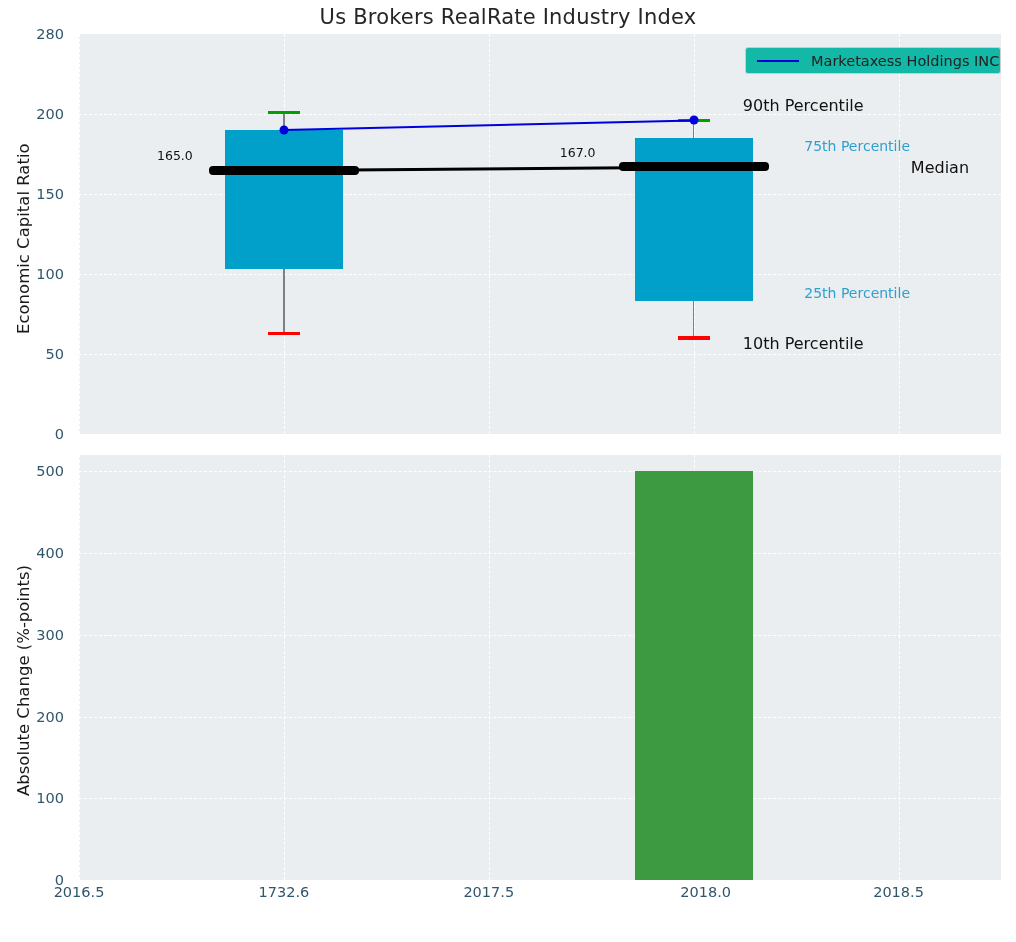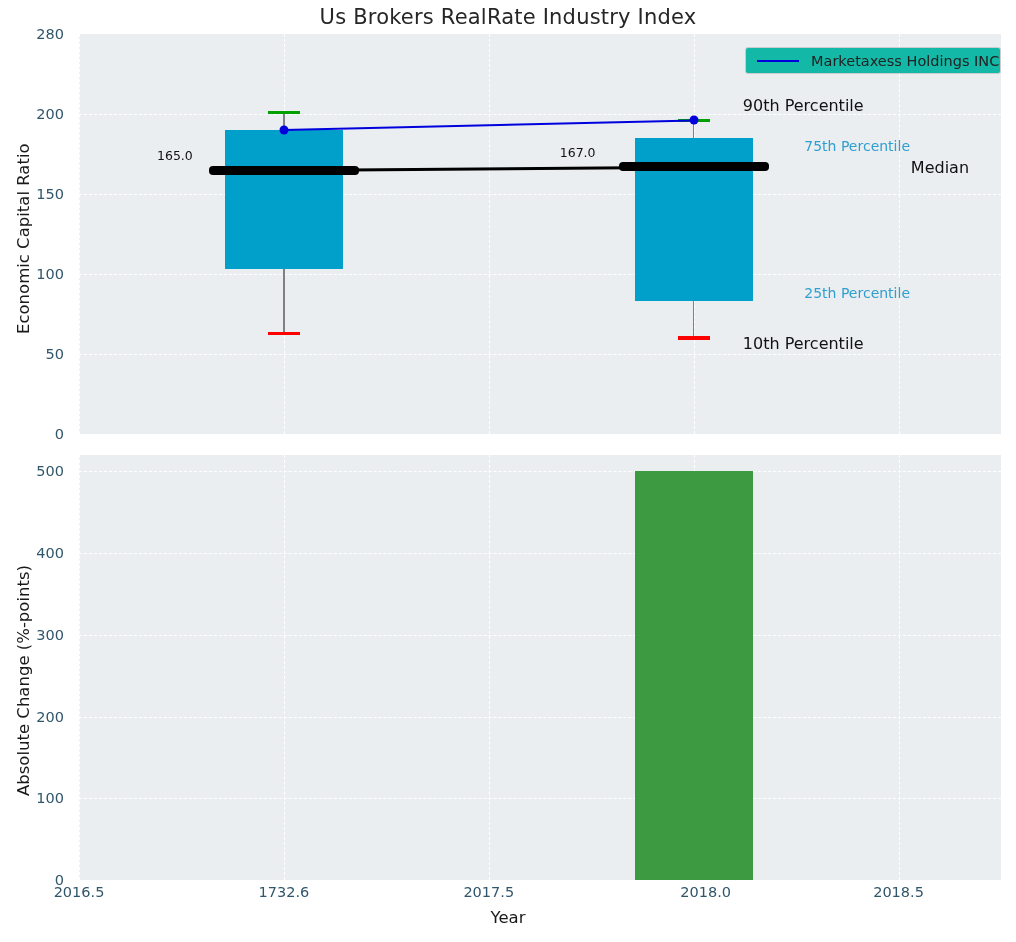--- a/index.html
+++ b/index.html
@@ -158,15 +158,14 @@
       <div class="greenbar" style="left: 634.667px; top: 471.346px; width: 118px; height: 408.654px; background: rgb(62, 154, 65);"></div>
     </div>
 
   <div id="xticks">
       <div class="xtick" style="left: 79px;">2016.5</div>
       <div class="xtick" style="left: 283.889px;">1732.6</div>
       <div class="xtick" style="left: 488.778px;">2017.5</div>
       <div class="xtick" style="left: 693.667px; margin-left: 12px;">2018.0</div>
       <div class="xtick" style="left: 898.556px;">2018.5</div>
     </div>
-  <div class="axis-title-x">Year</div>
 
 </div>
 
 </body></html>

